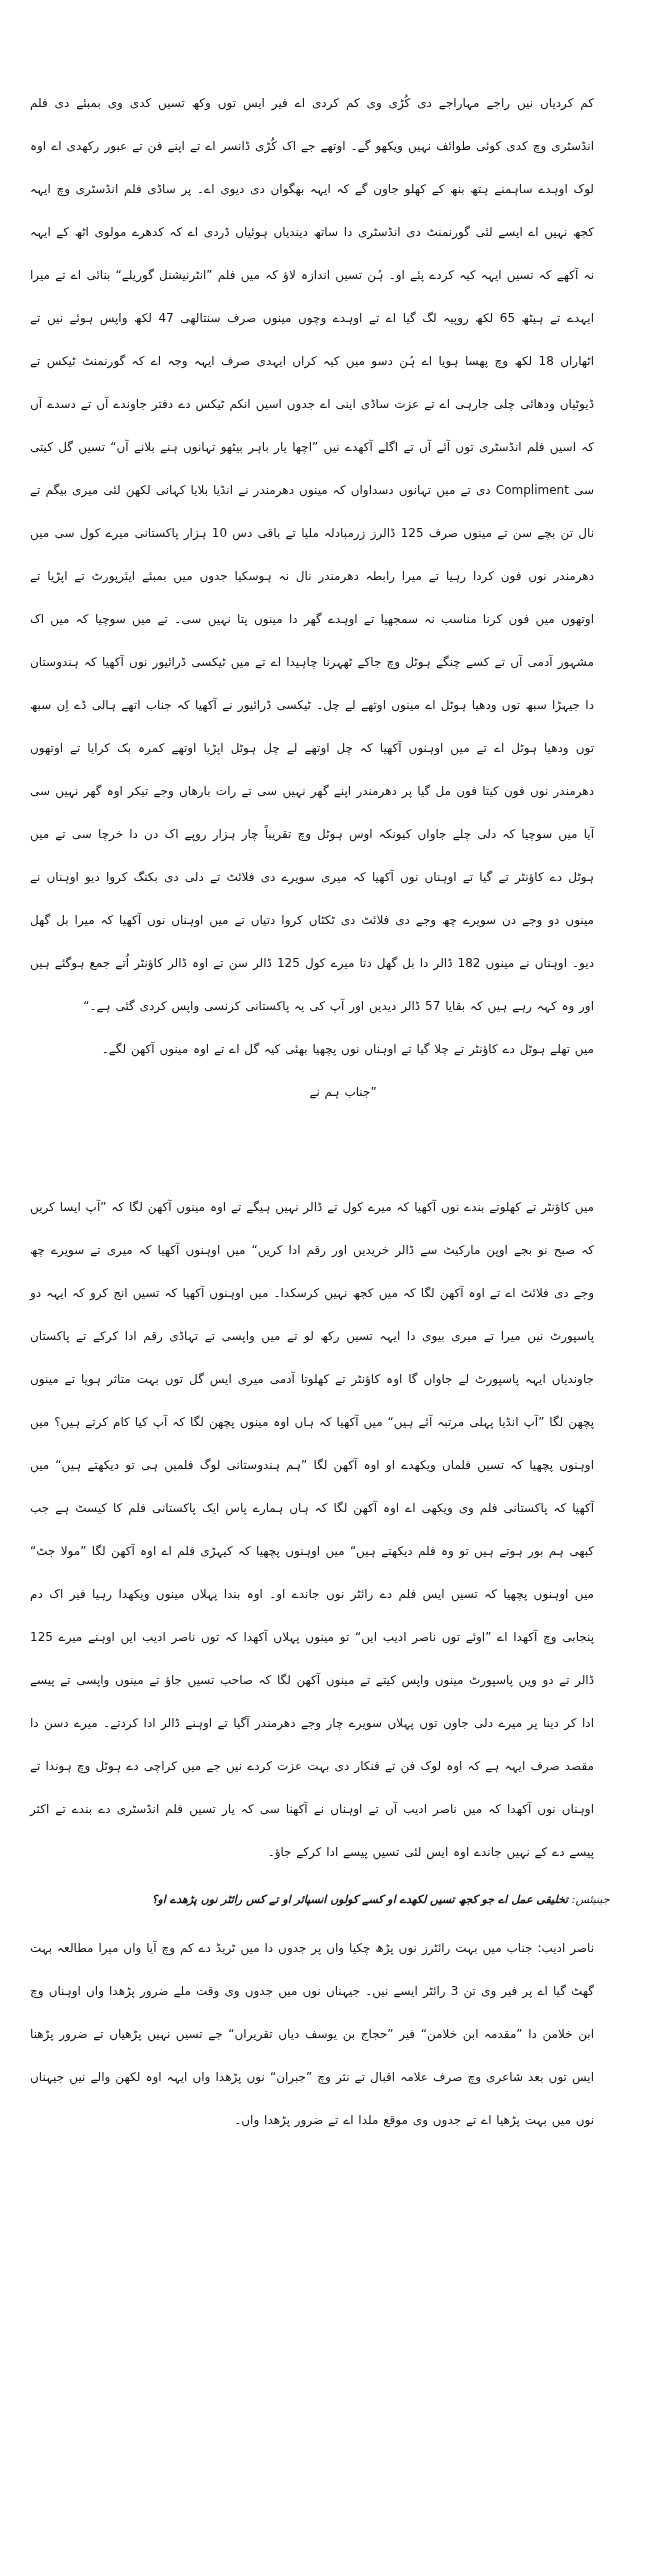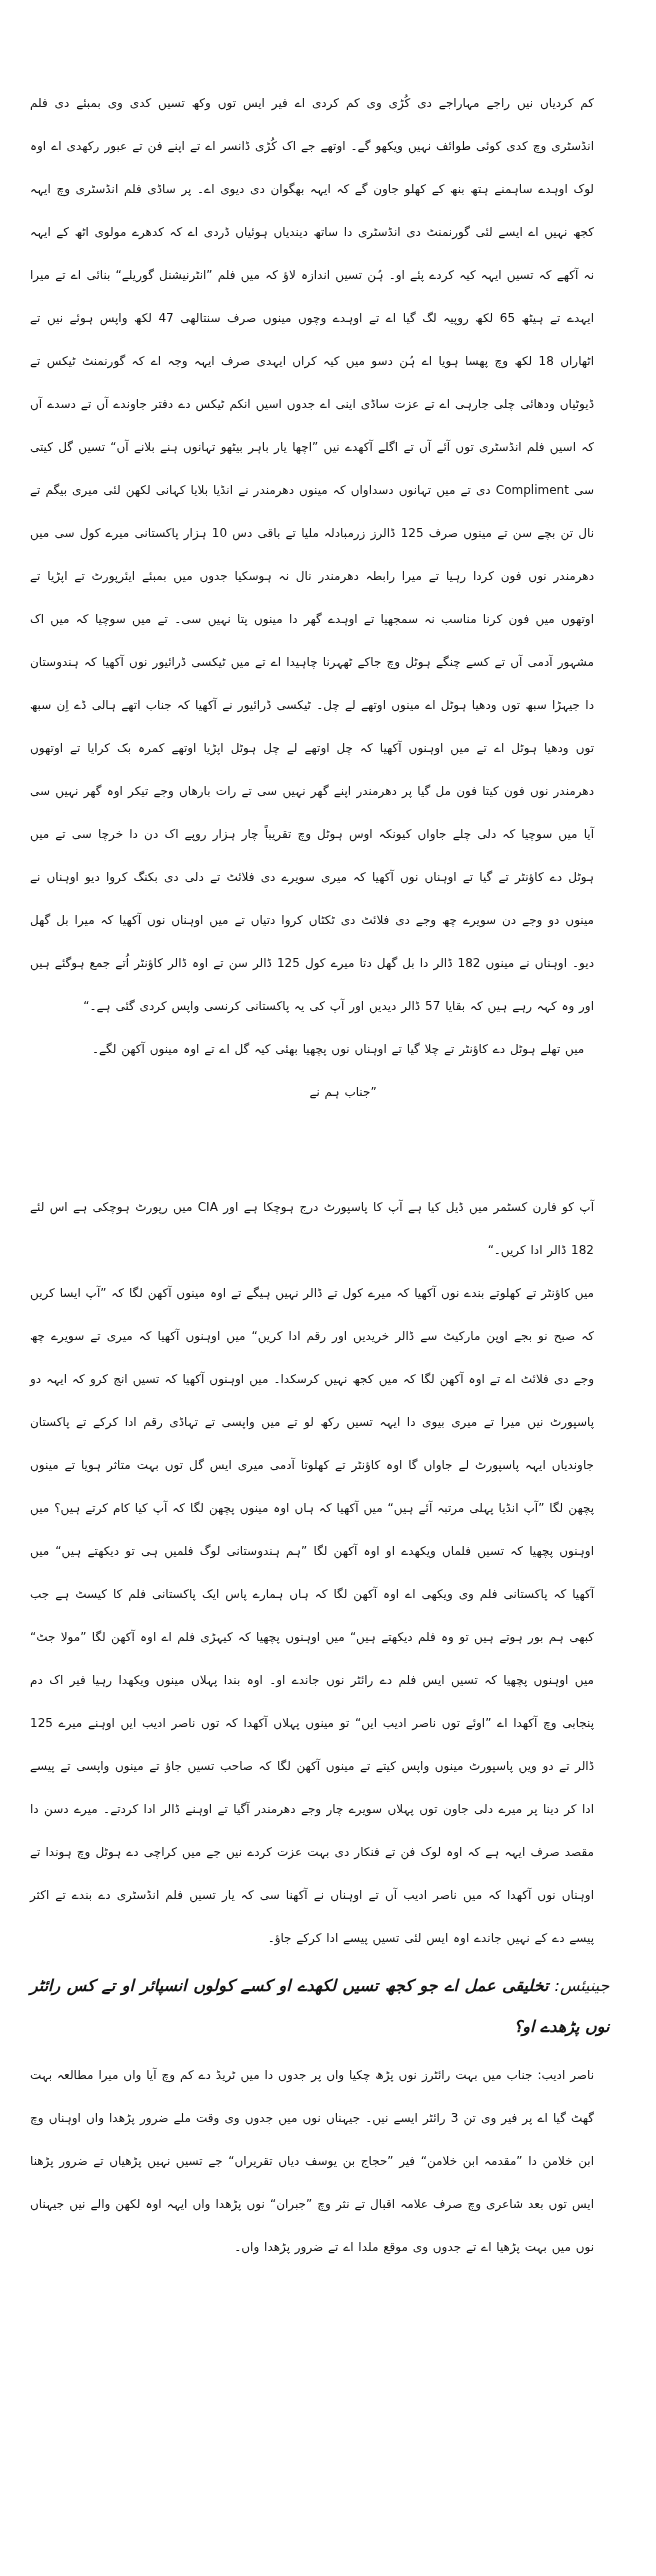--- a/index.html
+++ b/index.html
@@ -23,43 +23,42 @@
   }
   .para {
     margin: 0;
     font-size: 12px;
     line-height: 43px;
     letter-spacing: 0;
     word-spacing: 1px;
   }
   .question {
     margin: 5.2px -15.5px 7.2px 0;
-    font-size: 16px;
+    font-size: 11px;
     line-height: 41px;
     font-weight: bold;
     font-style: italic;
     text-align-last: right;
   }
   .speaker {
     font-weight: normal;
   }
   .gap-md { height: 72px; }
   .quote-center {
-    text-align: left;
+    text-align: right;
     text-align-last: center;
     padding-left: 62px;
   }
 </style>
 </head>
 <body>
 
 <div class="page">
   <article class="article" id="article">
       <p class="para"><span>کم کردیاں نیں راجے مہاراجے دی کُڑی وی کم کردی اے فیر ایس توں وکھ تسیں کدی وی بمبئے دی فلم انڈسٹری وچ کدی کوئی طوائف نہیں ویکھو گے۔ اوتھے جے اک کُڑی ڈانسر اے تے اپنے فن تے عبور رکھدی اے اوہ لوک اوہدے ساہمنے ہتھ بنھ کے کھلو جاون گے کہ ایہہ بھگوان دی دیوی اے۔ پر ساڈی فلم انڈسٹری وچ ایہہ کجھ نہیں اے ایسے لئی گورنمنٹ دی انڈسٹری دا ساتھ دیندیاں ہوئیاں ڈردی اے کہ کدھرے مولوی اٹھ کے ایہہ نہ آکھے کہ تسیں ایہہ کیہ کردے پئے او۔ ہُن تسیں اندازہ لاؤ کہ میں فلم ”انٹرنیشنل گوریلے“ بنائی اے تے میرا ایہدے تے ہیٹھ 65 لکھ روپیہ لگ گیا اے تے اوہدے وچوں مینوں صرف سنتالھی 47 لکھ واپس ہوئے نیں تے اٹھاراں 18 لکھ وچ پھسا ہویا اے ہُن دسو میں کیہ کراں ایہدی صرف ایہہ وجہ اے کہ گورنمنٹ ٹیکس تے ڈیوٹیاں ودھائی چلی جارہی اے تے عزت ساڈی اینی اے جدوں اسیں انکم ٹیکس دے دفتر جاوندے آں تے دسدے آں کہ اسیں فلم انڈسٹری توں آئے آں تے اگلے آکھدے نیں ”اچھا یار باہر بیٹھو تہانوں ہنے بلانے آں“ تسیں گل کیتی سی Compliment دی تے میں تہانوں دسداواں کہ مینوں دھرمندر نے انڈیا بلایا کہانی لکھن لئی میری بیگم تے نال تن بچے سن تے مینوں صرف 125 ڈالرز زرمبادلہ ملیا تے باقی دس 10 ہزار پاکستانی میرے کول سی میں دھرمندر نوں فون کردا رہیا تے میرا رابطہ دھرمندر نال نہ ہوسکیا جدوں میں بمبئے ایئرپورٹ تے اپڑیا تے اوتھوں میں فون کرنا مناسب نہ سمجھیا تے اوہدے گھر دا مینوں پتا نہیں سی۔ تے میں سوچیا کہ میں اک مشہور آدمی آں تے کسے چنگے ہوٹل وچ جاکے ٹھہرنا چاہیدا اے تے میں ٹیکسی ڈرائیور نوں آکھیا کہ ہندوستان دا جیہڑا سبھ توں ودھیا ہوٹل اے مینوں اوتھے لے چل۔ ٹیکسی ڈرائیور نے آکھیا کہ جناب اتھے ہالی ڈے اِن سبھ توں ودھیا ہوٹل اے تے میں اوہنوں آکھیا کہ چل اوتھے لے چل ہوٹل اپڑیا اوتھے کمرہ بک کرایا تے اوتھوں دھرمندر نوں فون کیتا فون مل گیا پر دھرمندر اپنے گھر نہیں سی تے رات بارھاں وجے تیکر اوہ گھر نہیں سی آیا میں سوچیا کہ دلی چلے جاواں کیونکہ اوس ہوٹل وچ تقریباً چار ہزار روپے اک دن دا خرچا سی تے میں ہوٹل دے کاؤنٹر تے گیا تے اوہناں نوں آکھیا کہ میری سویرے دی فلائٹ تے دلی دی بکنگ کروا دیو اوہناں نے مینوں دو وجے دن سویرے چھ وجے دی فلائٹ دی ٹکٹاں کروا دتیاں تے میں اوہناں نوں آکھیا کہ میرا بل گھل دیو۔ اوہناں نے مینوں 182 ڈالر دا بل گھل دتا میرے کول 125 ڈالر سن تے اوہ ڈالر کاؤنٹر اُتے جمع ہوگئے ہیں اور وہ کہہ رہے ہیں کہ بقایا 57 ڈالر دیدیں اور آپ کی یہ پاکستانی کرنسی واپس کردی گئی ہے۔“</span></p>
       <p class="para quote-center"><span>میں تھلے ہوٹل دے کاؤنٹر تے چلا گیا تے اوہناں نوں پچھیا بھئی کیہ گل اے تے اوہ مینوں آکھن لگے۔ ”جناب ہم نے</span></p>
       <div class="gap-md"></div>
-      <p class="para"><span>آپ کو فارن کسٹمر میں ڈیل کیا ہے آپ کا پاسپورٹ درج ہوچکا ہے اور CIA میں رپورٹ ہوچکی ہے اس لئے 182 ڈالر ادا کریں۔“</span></p>
       <p class="para"><span>میں کاؤنٹر تے کھلوتے بندے نوں آکھیا کہ میرے کول تے ڈالر نہیں ہیگے تے اوہ مینوں آکھن لگا کہ ”آپ ایسا کریں کہ صبح نو بجے اوپن مارکیٹ سے ڈالر خریدیں اور رقم ادا کریں“ میں اوہنوں آکھیا کہ میری تے سویرے چھ وجے دی فلائٹ اے تے اوہ آکھن لگا کہ میں کجھ نہیں کرسکدا۔ میں اوہنوں آکھیا کہ تسیں انج کرو کہ ایہہ دو پاسپورٹ نیں میرا تے میری بیوی دا ایہہ تسیں رکھ لو تے میں واپسی تے تہاڈی رقم ادا کرکے تے پاکستان جاوندیاں ایہہ پاسپورٹ لے جاواں گا اوہ کاؤنٹر تے کھلوتا آدمی میری ایس گل توں بہت متاثر ہویا تے مینوں پچھن لگا ”آپ انڈیا پہلی مرتبہ آئے ہیں“ میں آکھیا کہ ہاں اوہ مینوں پچھن لگا کہ آپ کیا کام کرتے ہیں؟ میں اوہنوں پچھیا کہ تسیں فلماں ویکھدے او اوہ آکھن لگا ”ہم ہندوستانی لوگ فلمیں ہی تو دیکھتے ہیں“ میں آکھیا کہ پاکستانی فلم وی ویکھی اے اوہ آکھن لگا کہ ہاں ہمارے پاس ایک پاکستانی فلم کا کیسٹ ہے جب کبھی ہم بور ہوتے ہیں تو وہ فلم دیکھتے ہیں“ میں اوہنوں پچھیا کہ کیہڑی فلم اے اوہ آکھن لگا ”مولا جٹ“ میں اوہنوں پچھیا کہ تسیں ایس فلم دے رائٹر نوں جاندے او۔ اوہ بندا پہلاں مینوں ویکھدا رہیا فیر اک دم پنجابی وچ آکھدا اے ”اوئے توں ناصر ادیب ایں“ تو مینوں پہلاں آکھدا کہ توں ناصر ادیب ایں اوہنے میرے 125 ڈالر تے دو ویں پاسپورٹ مینوں واپس کیتے تے مینوں آکھن لگا کہ صاحب تسیں جاؤ تے مینوں واپسی تے پیسے ادا کر دینا پر میرے دلی جاون توں پہلاں سویرے چار وجے دھرمندر آگیا تے اوہنے ڈالر ادا کردتے۔ میرے دسن دا مقصد صرف ایہہ ہے کہ اوہ لوک فن تے فنکار دی بہت عزت کردے نیں جے میں کراچی دے ہوٹل وچ ہوندا تے اوہناں نوں آکھدا کہ میں ناصر ادیب آں تے اوہناں نے آکھنا سی کہ یار تسیں فلم انڈسٹری دے بندے تے اکثر پیسے دے کے نہیں جاندے اوہ ایس لئی تسیں پیسے ادا کرکے جاؤ۔</span></p>
       <p class="question"><span class="speaker">جینیئس: </span><span>تخلیقی عمل اے جو کجھ تسیں لکھدے او کسے کولوں انسپائر او تے کس رائٹر نوں پڑھدے او؟</span></p>
       <p class="para"><span class="speaker">ناصر ادیب: </span><span>جناب میں بہت رائٹرز نوں پڑھ چکیا واں پر جدوں دا میں ٹریڈ دے کم وچ آیا واں میرا مطالعہ بہت گھٹ گیا اے پر فیر وی تن 3 رائٹر ایسے نیں۔ جیہناں نوں میں جدوں وی وقت ملے ضرور پڑھدا واں اوہناں وچ ابن خلامن دا ”مقدمہ ابن خلامن“ فیر ”حجاج بن یوسف دیاں تقریراں“ جے تسیں نہیں پڑھیاں تے ضرور پڑھنا ایس توں بعد شاعری وچ صرف علامہ اقبال تے نثر وچ ”جبران“ نوں پڑھدا واں ایہہ اوہ لکھن والے نیں جیہناں نوں میں بہت پڑھیا اے تے جدوں وی موقع ملدا اے تے ضرور پڑھدا واں۔</span></p>
     </article>
 </div>
 
 
 </body></html>

